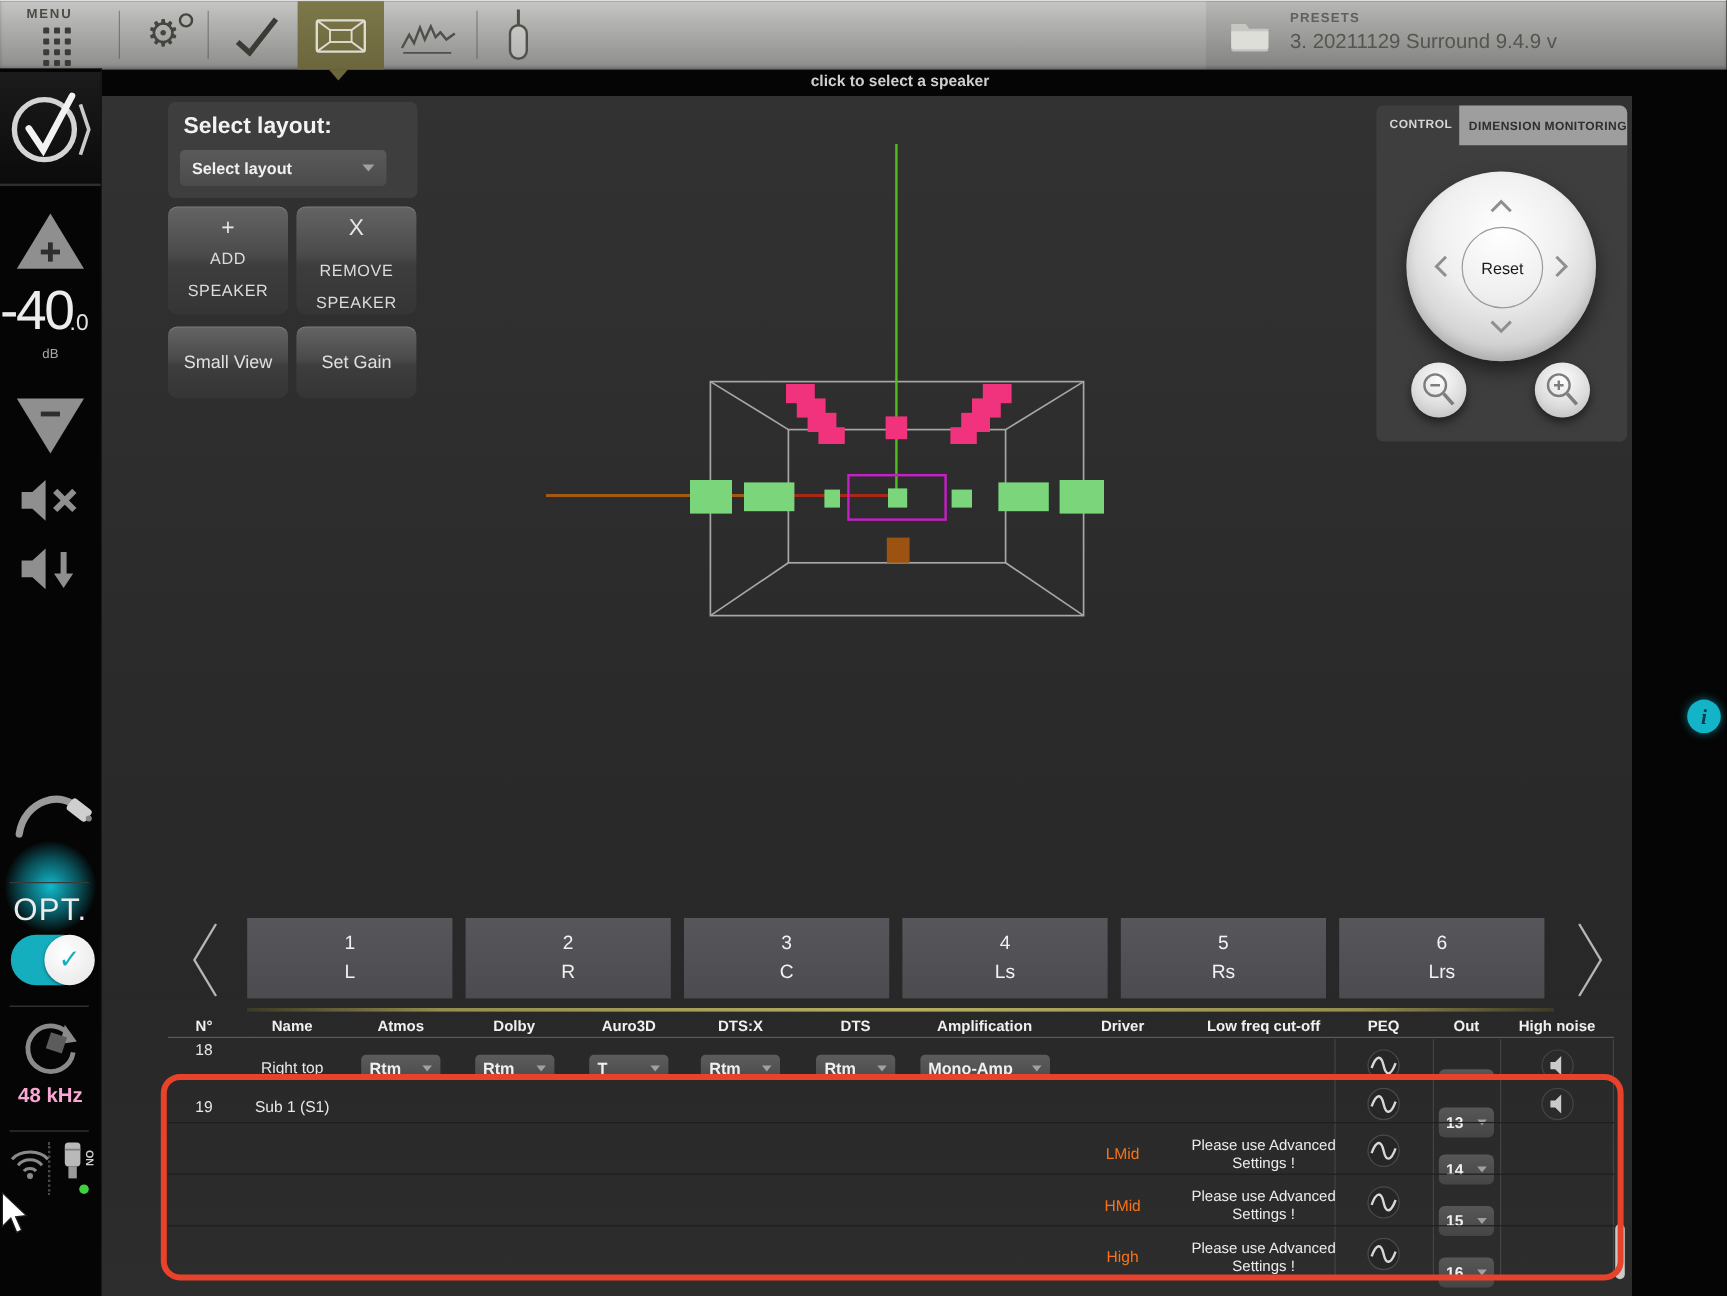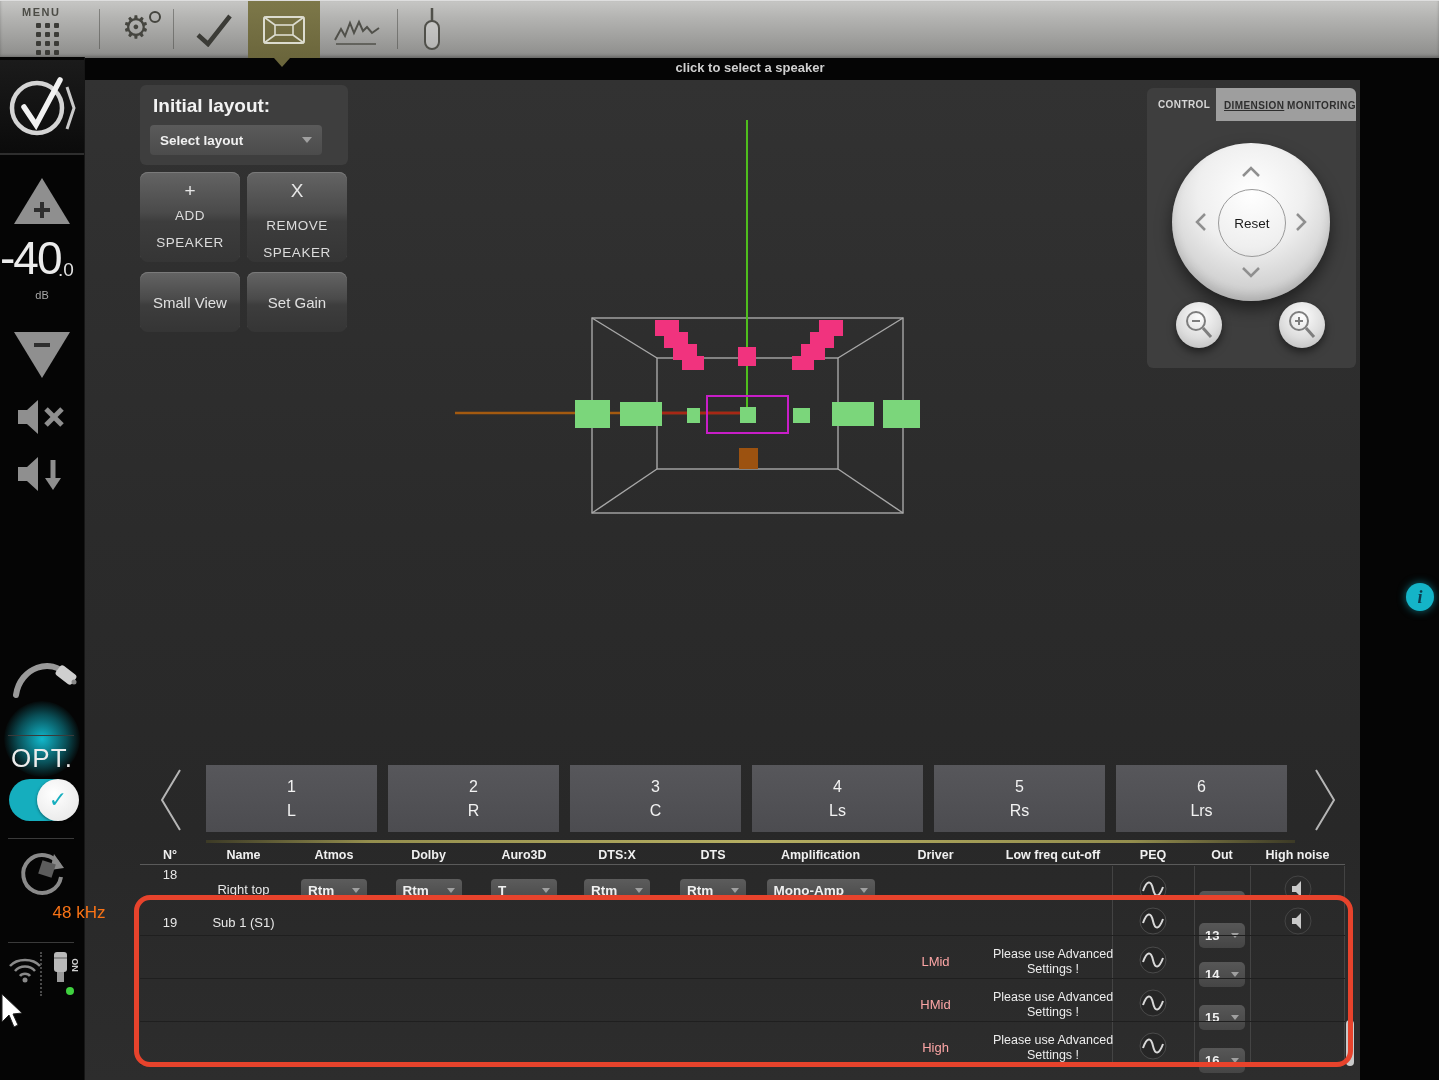--- a/index.html
+++ b/index.html
@@ -28,21 +28,21 @@
     background:linear-gradient(180deg,#1b1b1b,#0b0b0b);border-bottom:2px solid #2e2e2e;}
   .vol-num{font-size:46px;font-weight:300;color:#ececec;letter-spacing:-2px;line-height:1;}
   .vol-frac{font-size:19px;color:#e0e0e0;}
   .vol-unit{font-size:11px;color:#a8a8a8;}
   .sb-div{left:8px;width:66px;height:1px;background:#3a3a3a;}
   .opt-label{font-size:26px;color:#ececec;letter-spacing:1px;}
   .toggle{left:9px;top:779px;width:64px;height:42px;background:#15aebe;border-radius:21px;}
   .toggle-knob{left:37px;top:779px;width:42px;height:42px;border-radius:50%;
     background:radial-gradient(circle at 40% 35%,#fff,#e4e4e4);display:flex;align-items:center;justify-content:center;
     color:#15aebe;font-size:22px;font-weight:bold;box-shadow:0 1px 3px rgba(0,0,0,.5);}
-  .rate-label{font-size:17px;font-weight:normal;color:#f97316;padding-left:37px;}
+  .rate-label{font-size:17px;font-weight:bold;color:#f9a8d4;}
   .cable-glow{left:4px;top:644px;width:76px;height:76px;border-radius:50%;
     background:radial-gradient(circle,#11b8cc 0%,rgba(13,140,155,.55) 45%,rgba(0,0,0,0) 72%);}
   .dotted-div{left:40px;top:952px;height:44px;border-left:2px dotted #4a4a4a;}
   .on-label{font-size:9px;font-weight:bold;color:#cfcfcf;transform:rotate(90deg);transform-origin:center;}
   .green-dot{width:8px;height:8px;border-radius:50%;background:#3fd13f;}
   
   .main-bg{left:84px;top:80px;width:1276px;height:1000px;
     background:linear-gradient(180deg,#323232 0%,#2b2b2b 45%,#282828 75%,#2d2d2d 100%);}
   .hint{left:447px;top:60px;width:606px;text-align:center;font-size:13px;font-weight:bold;color:#cfcfcf;}
   
@@ -89,21 +89,21 @@
   .chip{height:24px;background:linear-gradient(180deg,#5c5c5c,#484848);border-radius:4px;display:flex;
     align-items:center;justify-content:space-between;padding:0 7px;box-sizing:border-box;}
   .chip span{font-size:13.5px;font-weight:bold;color:#f0f0f0;}
   .chip .tri{border-left-width:4px;border-right-width:4px;border-top-width:5px;}
   .outchip{width:46px;height:25px;background:linear-gradient(180deg,#575757,#454545);border-radius:5px;
     display:flex;align-items:center;justify-content:space-between;padding:0 6px;box-sizing:border-box;margin-top:26px;}
   .outchip span{font-size:13px;font-weight:bold;color:#f0f0f0;}
   .outchip .tri{border-left-width:4px;border-right-width:4px;border-top-width:5px;}
   .rowline{left:140px;width:1205px;height:1px;background:#1f1f1f;}
   .colline{width:1px;background:rgba(90,90,90,.55);}
-  .drv{font-size:13px;color:#fca5a5;}
+  .drv{font-size:13px;color:#f97316;}
   .msg{width:150px;text-align:center;font-size:12.5px;line-height:15px;color:#ececec;}
   .red-rect{left:134px;top:895px;width:1219px;height:172px;border:5px solid #e7432c;border-radius:16px;
     box-sizing:border-box;z-index:20;}
   .scroll-thumb{left:1346px;top:1020px;width:8px;height:46px;background:#c9c9c9;border-radius:4px;z-index:5;}
 </style>
 </head>
 <body>
 
 <div id="app">
 
@@ -145,20 +145,28 @@
     <div class="abs sel-ptr"></div>
     <svg class="abs" style="left:334px;top:18px;" width="46" height="28">
       <path d="M1,21 L7,10 L11,17 L16,4 L20,14 L25,3 L29,12 L33,8 L38,14 L45,9" stroke="#50504a" stroke-width="2" fill="none"></path>
       <line x1="2" y1="25" x2="42" y2="25" stroke="#50504a" stroke-width="1.5"></line>
     </svg>
     <div class="abs tb-div" style="left:397px;"></div>
     <svg class="abs" style="left:420px;top:5px;" width="24" height="48">
       <line x1="12" y1="2" x2="12" y2="15" stroke="#50504a" stroke-width="2.5"></line>
       <rect x="5" y="15" width="14" height="28" rx="7" stroke="#50504a" stroke-width="2" fill="rgba(255,255,255,.3)"></rect>
     </svg>
+    <div class="abs presets-shade">
+      <svg class="abs" style="left:18px;top:11px;" width="40" height="32">
+        <path d="M3,8 h12 l3,4 h16 v17 a2,2 0 0 1 -2,2 h-27 a2,2 0 0 1 -2,-2 z" fill="#cfcfca" opacity=".8"></path>
+        <path d="M3,14 h31 v13 a2,2 0 0 1 -2,2 h-27 a2,2 0 0 1 -2,-2 z" fill="#e2e2dd" opacity=".85"></path>
+      </svg>
+      <div class="abs presets-label" style="left:70px;top:8px;">PRESETS</div>
+      <div class="abs preset-name" style="left:70px;top:24px;">3. 20211129 Surround 9.4.9 v</div>
+    </div>
   </div>
 
   <div class="abs sidebar">
     <div class="abs logo-block" style="top:3px;">
       <svg class="abs" style="left:8px;top:12px;" width="70" height="72">
         <circle cx="29" cy="36" r="25" stroke="#d4d4d4" stroke-width="4.5" fill="none"></circle>
         <path d="M16,35 L28,53 L52,8" stroke="#f2f2f2" stroke-width="5.5" fill="none" stroke-linecap="round"></path>
         <path d="M59,15 L66,36 L59,57" stroke="#c9c9c9" stroke-width="3" fill="none"></path>
       </svg>
     </div>
@@ -254,21 +262,21 @@
       <rect x="300" y="317" width="16" height="16"></rect>
       <rect x="353" y="318" width="17" height="15"></rect>
       <rect x="392" y="312" width="42" height="24"></rect>
       <rect x="443" y="310" width="37" height="28"></rect>
     </g>
     <rect x="267" y="306" width="81" height="37" fill="none" stroke="#c81ec8" stroke-width="2"></rect>
     <rect x="299" y="358" width="19" height="21" fill="#9c5210"></rect>
   </svg>
 
   <div class="abs panel" style="left:140px;top:85px;width:208px;height:80px;">
-    <div class="abs layout-title" style="left:13px;top:10px;">Initial layout:</div>
+    <div class="abs layout-title" style="left:13px;top:10px;">Select layout:</div>
     <div class="abs dd" style="left:10px;top:40px;width:152px;height:30px;">
       <span>Select layout</span>
       <i class="tri"></i>
     </div>
   </div>
   <div class="abs btn" style="left:140px;top:172px;width:100px;height:90px;">
     <div class="sym" style="margin-top:8px;">+</div>
     <div class="bl" style="margin-top:6px;">ADD</div>
     <div class="bl" style="margin-top:12px;">SPEAKER</div>
   </div>
@@ -276,21 +284,21 @@
     <div class="sym" style="margin-top:8px;">X</div>
     <div class="bl" style="margin-top:16px;">REMOVE</div>
     <div class="bl" style="margin-top:12px;">SPEAKER</div>
   </div>
   <div class="abs btn btn2" style="left:140px;top:272px;width:100px;height:60px;">Small View</div>
   <div class="abs btn btn2" style="left:247px;top:272px;width:100px;height:60px;">Set Gain</div>
 
   <div class="abs panel" style="left:1147px;top:88px;width:209px;height:280px;border-radius:6px;"></div>
   <div class="abs cp-tab-light"></div>
   <div class="abs cp-tab" style="left:1158px;top:99px;color:#d6d6d6;">CONTROL</div>
-  <div class="abs cp-tab" style="left:1224px;top:100px;color:#2e2e2e;text-decoration:underline;">DIMENSION</div>
+  <div class="abs cp-tab" style="left:1224px;top:100px;color:#2e2e2e;">DIMENSION</div>
   <div class="abs cp-tab" style="left:1287px;top:100px;color:#2e2e2e;">MONITORING</div>
   <div class="abs joystick"></div>
   <svg class="abs" style="left:1172px;top:143px;pointer-events:none;" width="158" height="158">
     <path d="M71,33 L79,25 L87,33" stroke="#8f8f8f" stroke-width="2.5" fill="none"></path>
     <path d="M71,125 L79,133 L87,125" stroke="#8f8f8f" stroke-width="2.5" fill="none"></path>
     <path d="M33,71 L25,79 L33,87" stroke="#8f8f8f" stroke-width="2.5" fill="none"></path>
     <path d="M125,71 L133,79 L125,87" stroke="#8f8f8f" stroke-width="2.5" fill="none"></path>
   </svg>
   <div class="abs reset-circle">Reset</div>
   <div class="abs zoom-btn" style="left:1176px;top:302px;">

